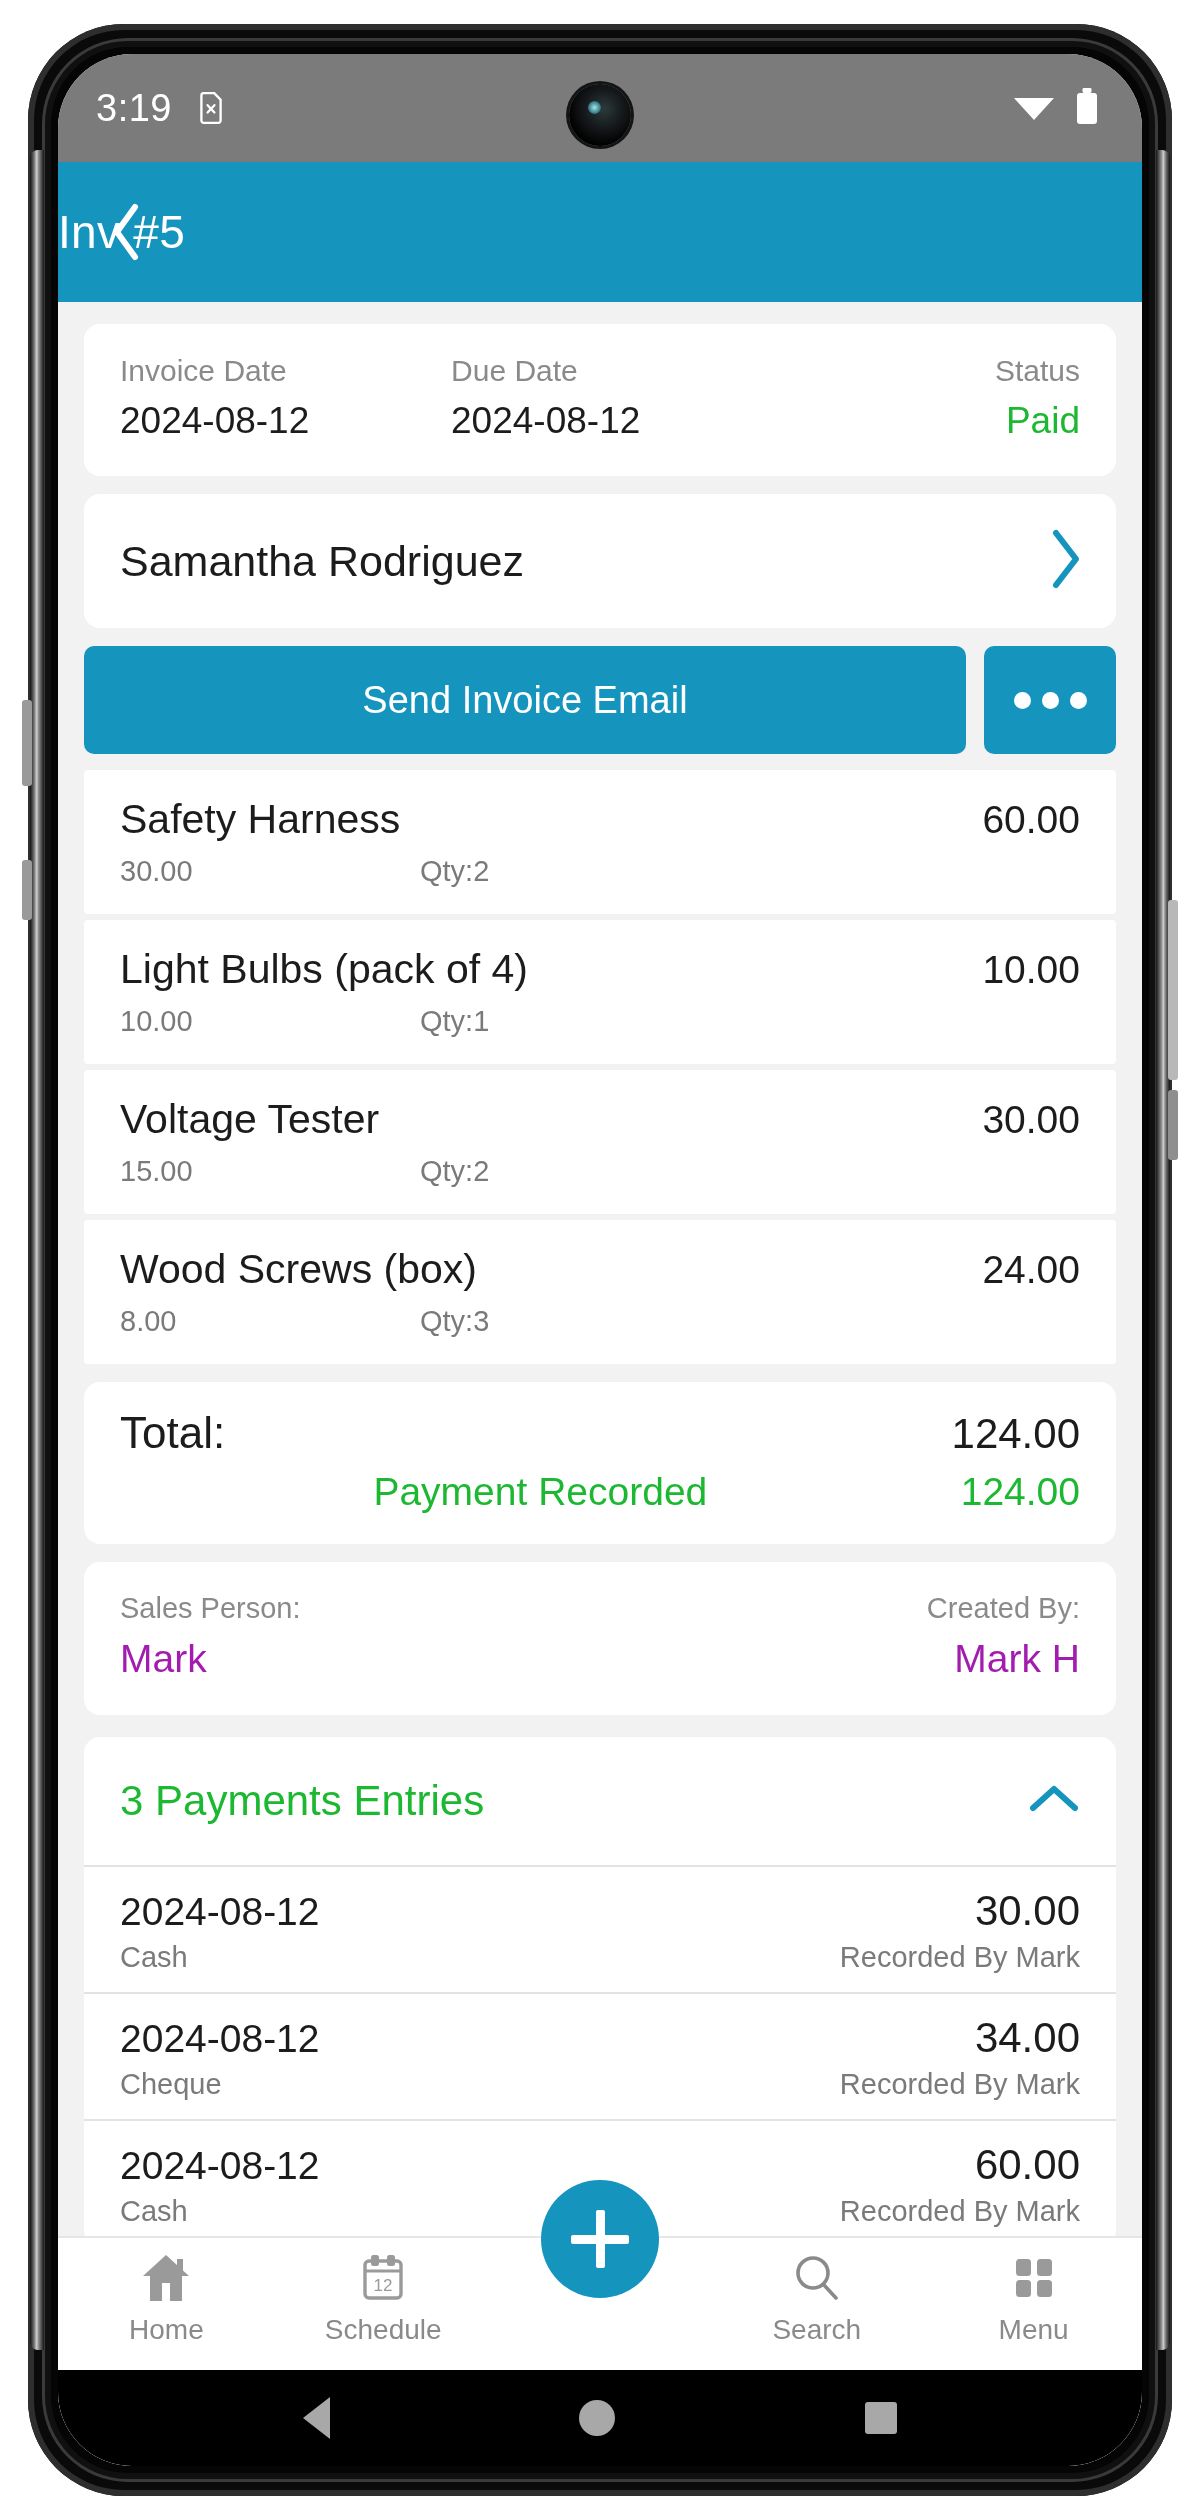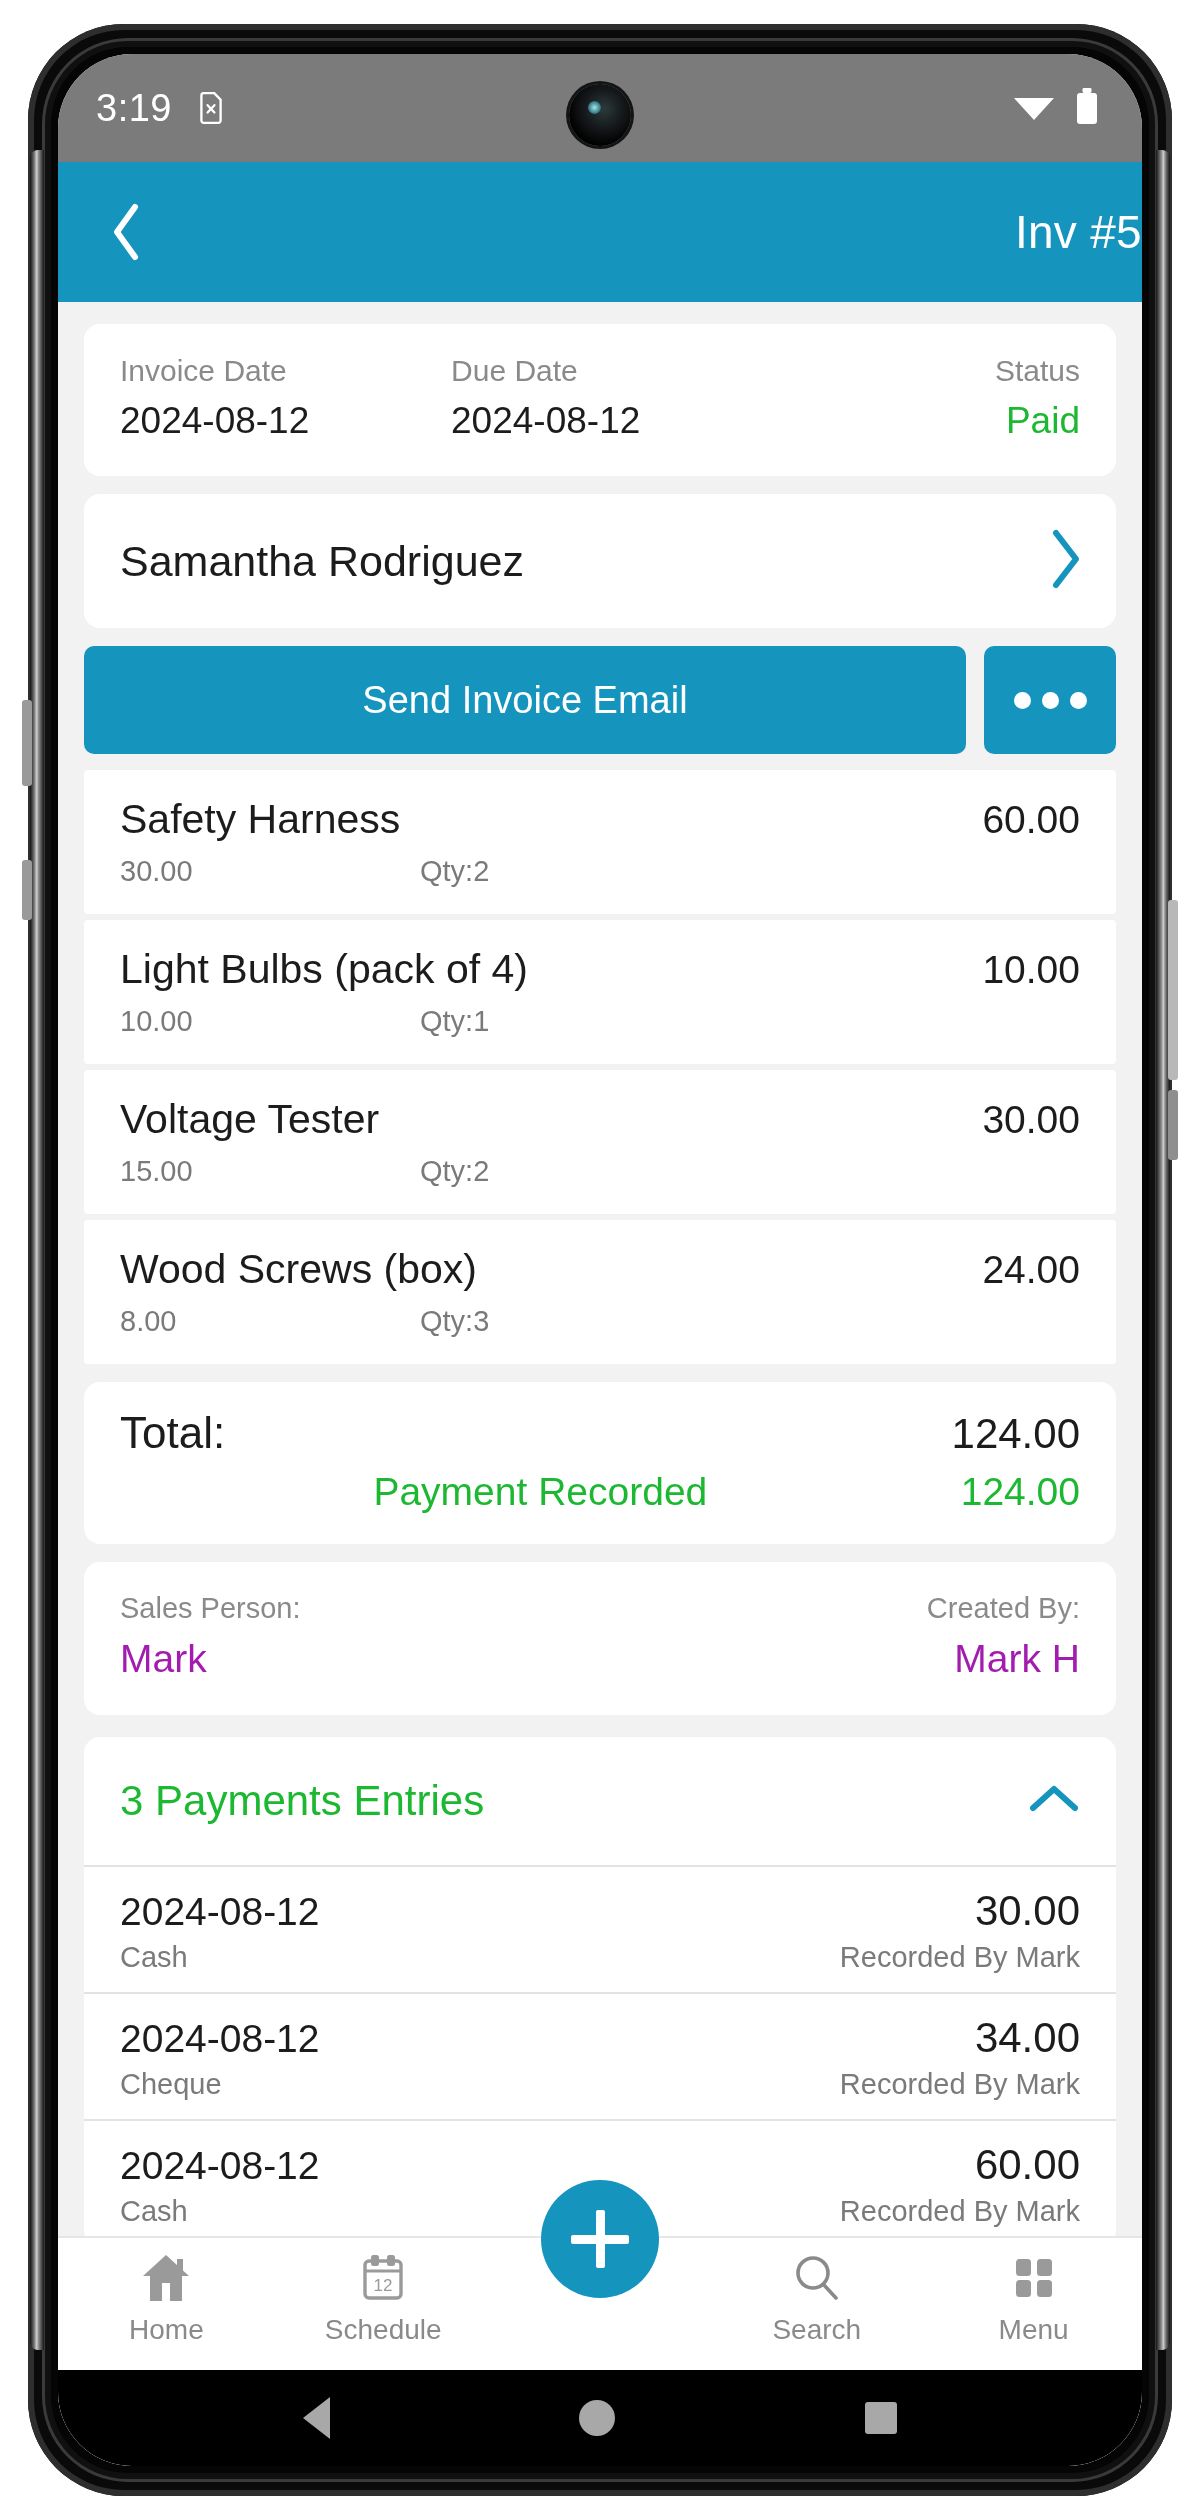--- a/index.html
+++ b/index.html
@@ -123,22 +123,22 @@
     padding: 0 34px;
     position: relative;
   }
   .back-btn {
     width: 68px; height: 68px;
     display: flex; align-items: center; justify-content: center;
     cursor: pointer;
   }
   .appbar-title {
     position: absolute;
-    left: 16px; right: 0;
-    text-align: right;
+    left: 0; right: 0;
+    text-align: left;
     color: #ffffff;
     font-size: 46px;
     font-weight: 400;
     letter-spacing: 0.3px;
     pointer-events: none;
   }
 
   
   .content {
     background: #f2f2f2;

